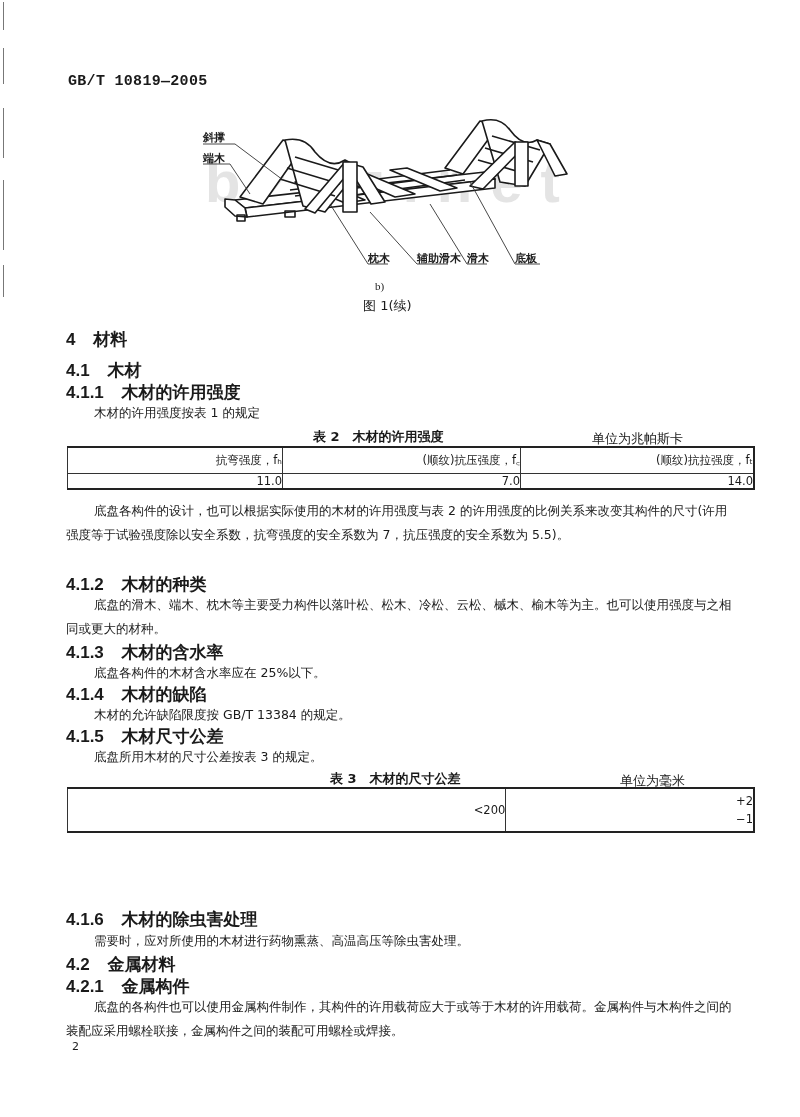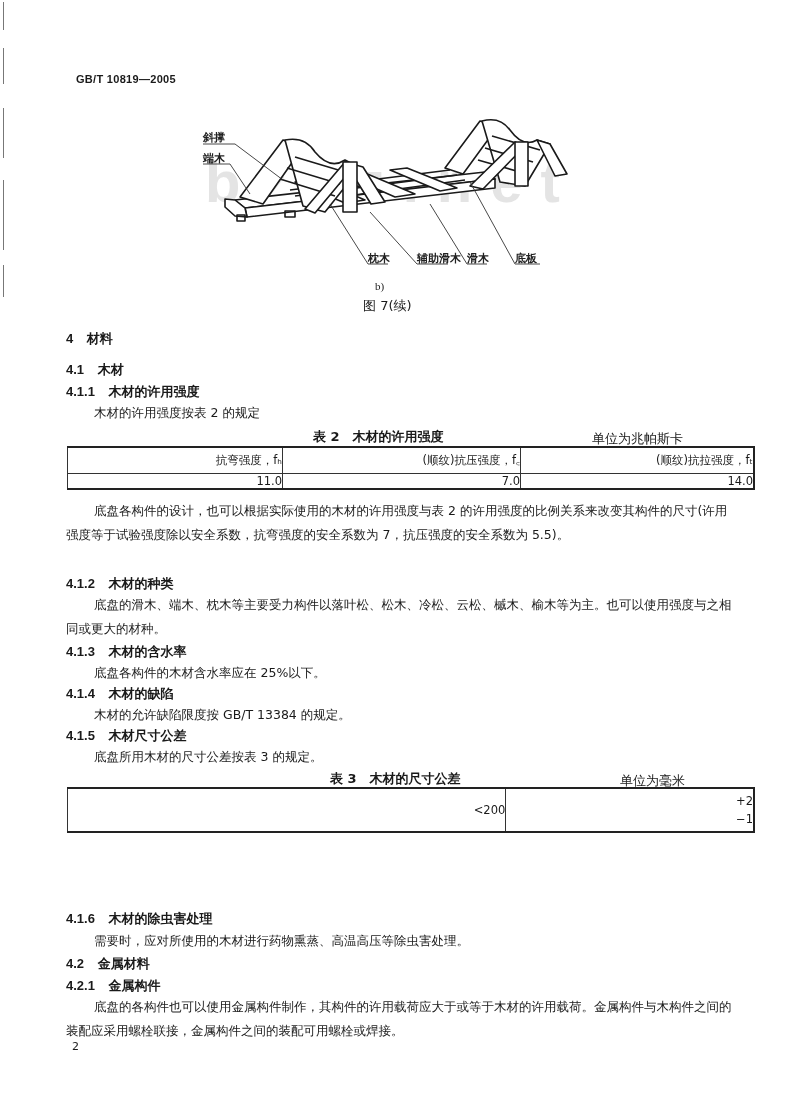--- a/index.html
+++ b/index.html
@@ -4,33 +4,33 @@
 <style>
   html, body { margin: 0; padding: 0; background: #ffffff; }
   body {
     width: 800px; height: 1117px; position: relative; overflow: hidden;
     font-family: "DejaVu Sans", "Liberation Sans", sans-serif;
     color: #1a1a1a;
   }
   .binding-marks { position: absolute; left: 3px; top: 0; width: 2px; height: 300px; }
   .binding-marks span { position: absolute; left: 0; width: 1px; background: #777; }
   .header {
-    position: absolute; left: 76px; top: 73px;
-    font-family: Liberation Sans, sans-serif; font-weight: bold; font-size: 11px; letter-spacing: 0.3px;
+    position: absolute; left: 68px; top: 73px;
+    font-family: Liberation Mono, monospace; font-weight: bold; font-size: 15px; letter-spacing: 0.3px;
   }
   .figure { position: absolute; left: 195px; top: 112px; width: 400px; height: 200px; }
   .figure svg { position: absolute; left: 0; top: 0; }
   .fig-label { position: absolute; font-size: 11px; font-weight: bold; color: #222; text-align: right; }
   .fig-sub { position: absolute; left: 180px; top: 168px; font-size: 11px; font-family: "Liberation Serif", serif; }
   .fig-caption { position: absolute; left: 168px; top: 185px; font-size: 13px; }
   .watermark {
     position: absolute; left: 205px; top: 148px; font-family: "Liberation Sans", sans-serif;
     font-weight: bold; font-size: 58px; color: #e4e4e4; letter-spacing: 18px; z-index: 0;
   }
-  .t { position: absolute; font-size: 13px; line-height: 18px; white-space: nowrap; }
+  .t { position: absolute; font-size: 17px; line-height: 18px; white-space: nowrap; }
   .h { font-weight: bold; }
   .num { font-family: "Liberation Sans", sans-serif; font-weight: bold; }
   .p { position: absolute; font-size: 12.5px; line-height: 24px; left: 66px; width: 670px; text-indent: 28px; }
   .caption { position: absolute; font-size: 13px; font-weight: bold; }
   .unit { position: absolute; font-size: 13px; }
   table.tbl {
     position: absolute; border-collapse: collapse; font-size: 11.5px;
     border-top: 2px solid #222; border-bottom: 2px solid #222;
     border-left: 1px solid #222; border-right: 2px solid #222;
   }
@@ -100,35 +100,35 @@
       <polyline points="345,152 320,152 275,70"></polyline>
     </g>
   </svg>
   <span class="fig-label" style="left:8px;top:18px">斜撑</span>
   <span class="fig-label" style="left:8px;top:39px">端木</span>
   <span class="fig-label" style="left:173px;top:139px">枕木</span>
   <span class="fig-label" style="left:222px;top:139px">辅助滑木</span>
   <span class="fig-label" style="left:272px;top:139px">滑木</span>
   <span class="fig-label" style="left:320px;top:139px">底板</span>
   <span class="fig-sub">b)</span>
-  <span class="fig-caption">图 7(续)</span>
+  <span class="fig-caption">图 1(续)</span>
 </div>
 
 <div class="t h" style="left:66px;top:330px">
   <span class="num">4</span>&nbsp;&nbsp;&nbsp;<span>材料</span>
 </div>
 
 <div class="t h" style="left:66px;top:361px">
   <span class="num">4.1</span>&nbsp;&nbsp;&nbsp;<span>木材</span>
 </div>
 
 <div class="t h" style="left:66px;top:383px">
   <span class="num">4.1.1</span>&nbsp;&nbsp;&nbsp;<span>木材的许用强度</span>
 </div>
-<div class="t" style="left:94px;top:404px;font-size:12.5px">木材的许用强度按表 2 的规定</div>
+<div class="t" style="left:94px;top:404px;font-size:12.5px">木材的许用强度按表 1 的规定</div>
 
 <div class="caption" style="left:313px;top:428px">表 2　木材的许用强度</div>
 <div class="unit" style="left:592px;top:430px">单位为兆帕斯卡</div>
 <table class="tbl" style="left:67px;top:446px;width:688px">
   <tbody>
       <tr style="height:26px">
     <td style="width:214px">抗弯强度，fₕ</td>
     <td style="width:237px">(顺纹)抗压强度，f꜀</td>
     <td>(顺纹)抗拉强度，fₜ</td>
   </tr>

